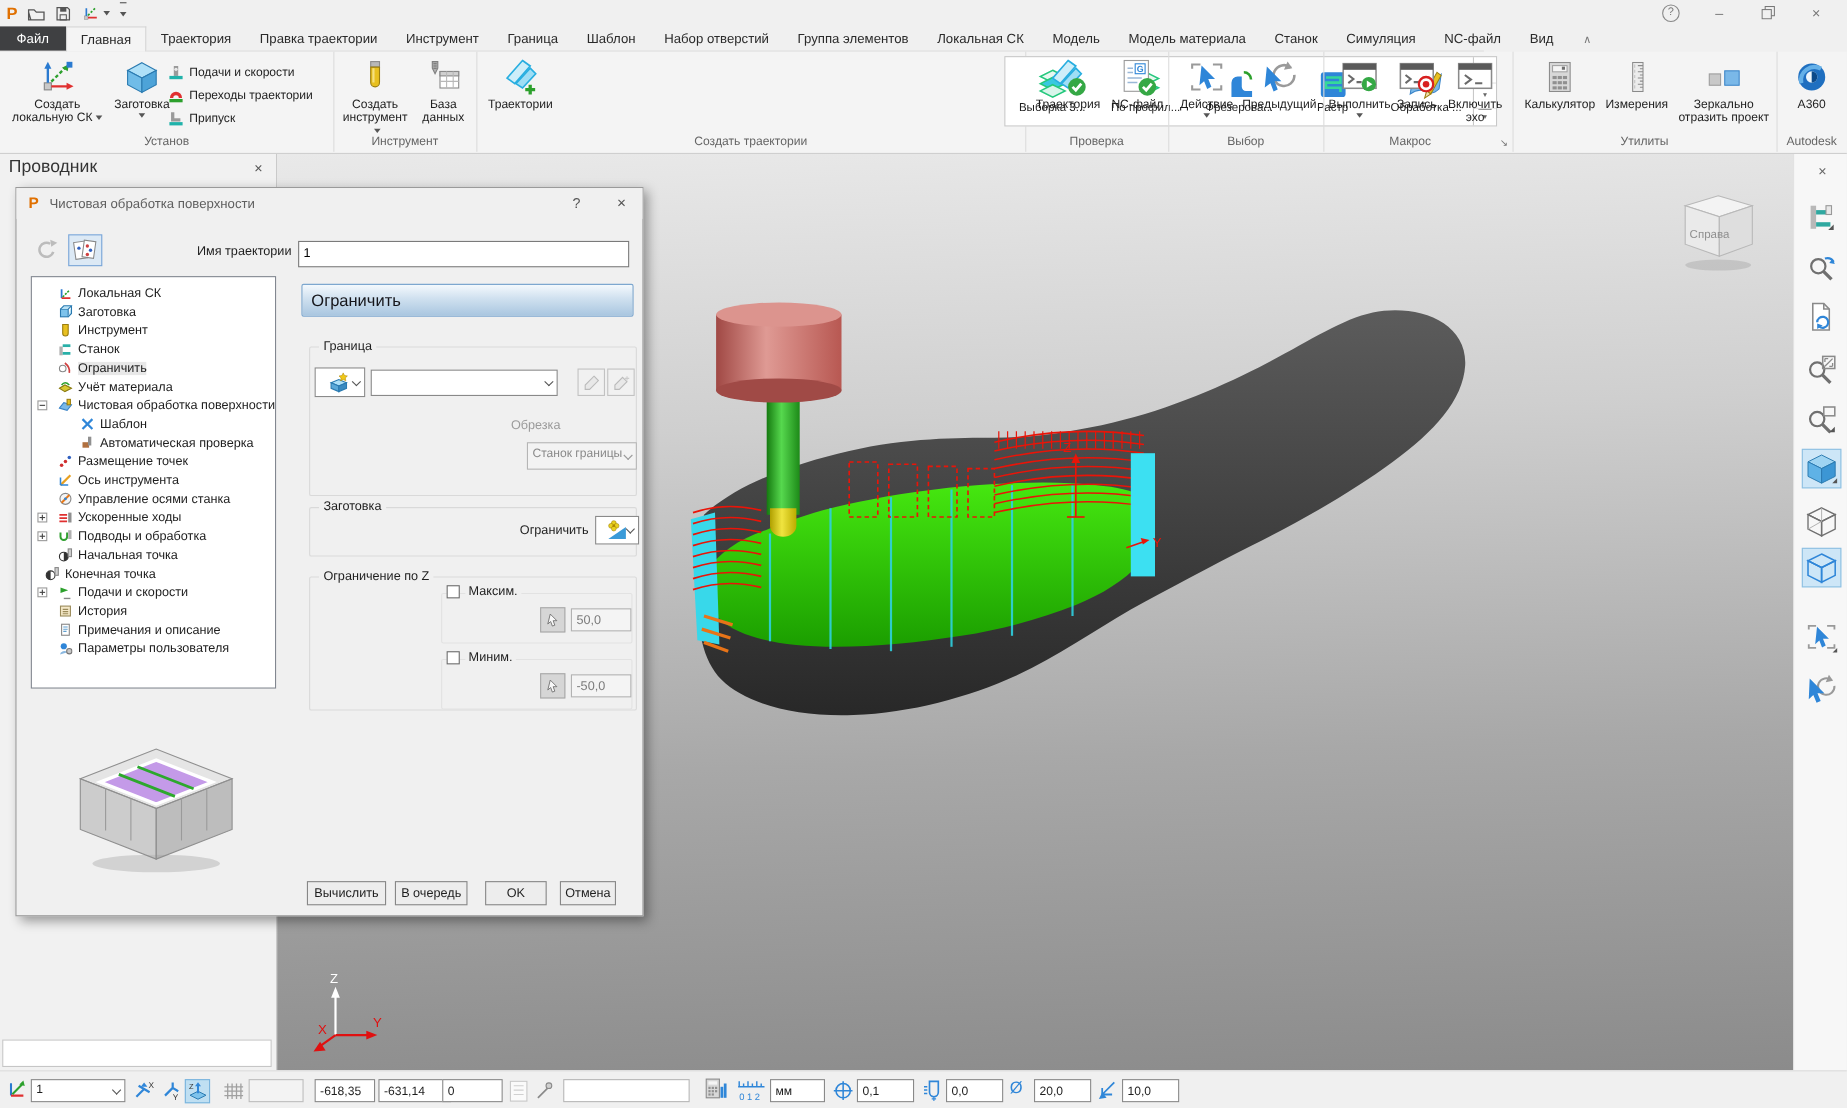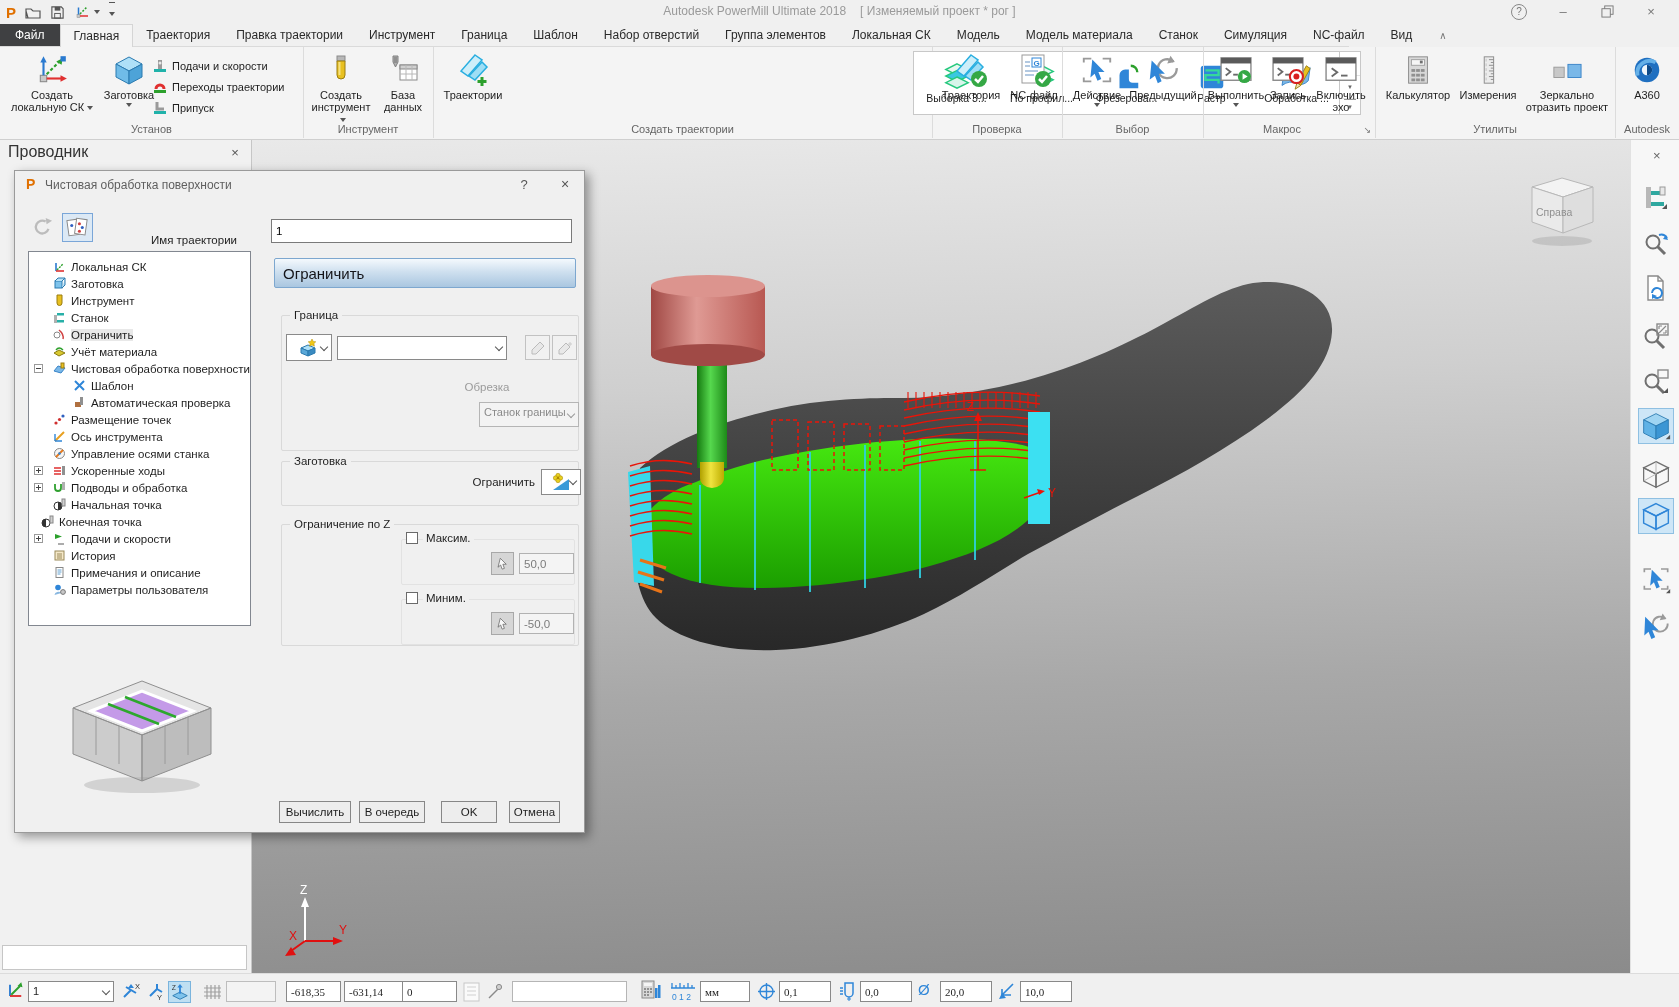--- a/index.html
+++ b/index.html
@@ -54,21 +54,21 @@
   #viewport{left:252px;top:140px;width:1378px;height:833px;
             background:linear-gradient(178deg,#e9e9e9 0%,#cfcfcf 30%,#a8a8a8 65%,#8b8b8b 100%)}
   
   #rtools{left:1630px;top:140px;width:49px;height:833px;background:#f7f7f7;border-left:1px solid #e2e2e2;box-sizing:border-box}
   .rt{position:absolute;left:7px;width:36px;height:36px;display:flex;align-items:center;justify-content:center}
   .rt.sel{background:#cde6f7;border:1px solid #8fc0e2;box-sizing:border-box}
   #rtclose{position:absolute;left:22px;top:8px;font-size:13px;color:#666}
   
   #statusbar{left:0;top:973px;width:1679px;height:34px;background:#f0f0f0;border-top:1px solid #dcdcdc;box-sizing:border-box}
   .sf{position:absolute;top:7px;height:21px;background:#fff;border:1px solid #898989;
-      font-size:11px;padding:3px 4px;box-sizing:border-box;font-family:Liberation Serif, serif;color:#1e1e1e}
+      font-size:11px;padding:3px 4px;box-sizing:border-box;font-family:Liberation Sans, sans-serif;color:#1e1e1e}
   .sf.dis{background:#f3f3f3;border-color:#bdbdbd;color:#8a8a8a}
   .sic{position:absolute;top:7px}
   .sic.sel{background:#bfdff2;border:1px solid #7ab4dd;box-sizing:border-box}
   .combo{position:absolute;background:#fff;border:1px solid #898989;box-sizing:border-box;
          font-size:11px;padding:3px 14px 3px 4px;overflow:hidden;white-space:nowrap}
   .chev{position:absolute;right:4px;top:50%;width:5px;height:5px;margin-top:-4px;
         border-right:1.4px solid #555;border-bottom:1.4px solid #555;transform:rotate(45deg)}
   
   #dialog{left:14px;top:170px;width:571px;height:663px;background:#f0f0f0;
           border:1px solid #9a9a9a;box-shadow:4px 4px 10px rgba(0,0,0,.38);box-sizing:border-box}
@@ -127,23 +127,20 @@
         <svg width="17" height="16" viewBox="0 0 32 32">
           <rect x="5" y="21" width="6" height="6" fill="#c9c9c9" stroke="#8a8a8a"></rect>
           <line x1="8" y1="21" x2="8" y2="7" stroke="#2a7ad0" stroke-width="3"></line>
           <line x1="11" y1="20" x2="24" y2="7" stroke="#2ca02c" stroke-width="3" stroke-dasharray="4,3"></line>
           <line x1="11" y1="24" x2="27" y2="24" stroke="#e03030" stroke-width="3"></line>
         </svg>
         <span class="dd"></span>
       </span>
     <span style="border-top:1px solid #555;padding-top:1px"><span class="dd" style="margin:0"></span></span>
   </div>
-  <div class="abs" id="apptitle">
-    <span>Autodesk PowerMill Ultimate 2018</span><span class="proj">[ Изменяемый проект * рог ]</span>
-  </div>
   <div class="abs winbtn" style="left:1504px">
       <span style="border:1px solid #888;border-radius:50%;width:14px;height:14px;font-size:10px;line-height:13px;text-align:center">?</span>
     </div>
   <div class="abs winbtn" style="left:1548px">
       <span>–</span>
     </div>
   <div class="abs winbtn" style="left:1592px">
       <svg width="13" height="13" viewBox="0 0 14 14">
         <rect x="4" y="1" width="9" height="9" fill="none" stroke="#777"></rect>
         <rect x="1" y="4" width="9" height="9" fill="#f0f0f0" stroke="#777"></rect>
@@ -802,21 +799,21 @@
   <div class="abs dtb sel" style="left:47px;top:42px">
     <svg width="23" height="23" viewBox="0 0 24 24">
         <rect x="2" y="4" width="11" height="16" fill="#fff" stroke="#888" transform="rotate(-8 7 12)"></rect>
         <rect x="10" y="3" width="11" height="16" fill="#fff" stroke="#888" transform="rotate(8 15 11)"></rect>
         <circle cx="14" cy="8" r="1.6" fill="#d04040"></circle>
         <circle cx="17" cy="12" r="1.6" fill="#3060c0"></circle>
         <circle cx="14" cy="16" r="1.6" fill="#d04040"></circle>
         <circle cx="6" cy="10" r="1.6" fill="#3060c0"></circle>
       </svg>
   </div>
-  <span class="lbl" style="left:136px;top:63px;width:114px;">Имя траектории</span>
+  <span class="lbl" style="left:136px;top:52px;width:114px;text-align:right">Имя траектории</span>
   <input class="inp" style="left: 256px; top: 48px; width: 301px; height: 24px;" value="1">
 
   <div class="abs" id="dtree">
     <div class="trow" style="top:6px;padding-left:24px">
         <svg class="ti" width="13" height="13" viewBox="0 0 13 13">
           <path d="M3,11 V3" stroke="#2a7ad0" stroke-width="1.6"></path>
           <path d="M3,11 H11" stroke="#e03030" stroke-width="1.6"></path>
           <path d="M4,10 L10,4" stroke="#2ca02c" stroke-width="1.4" stroke-dasharray="2,1"></path>
         </svg>
         <span class="tl">Локальная СК</span>

